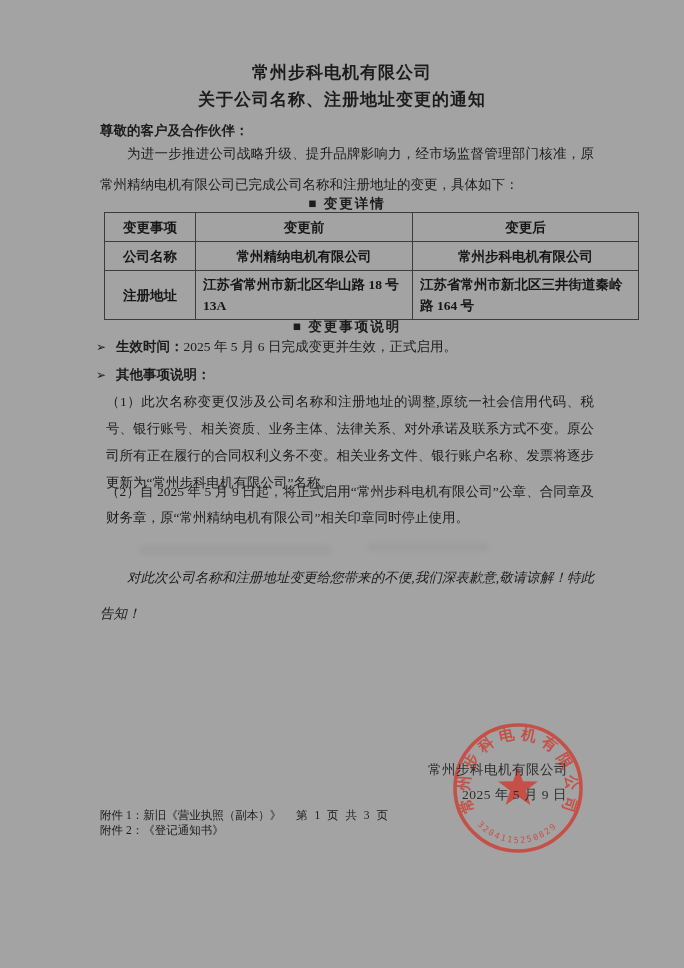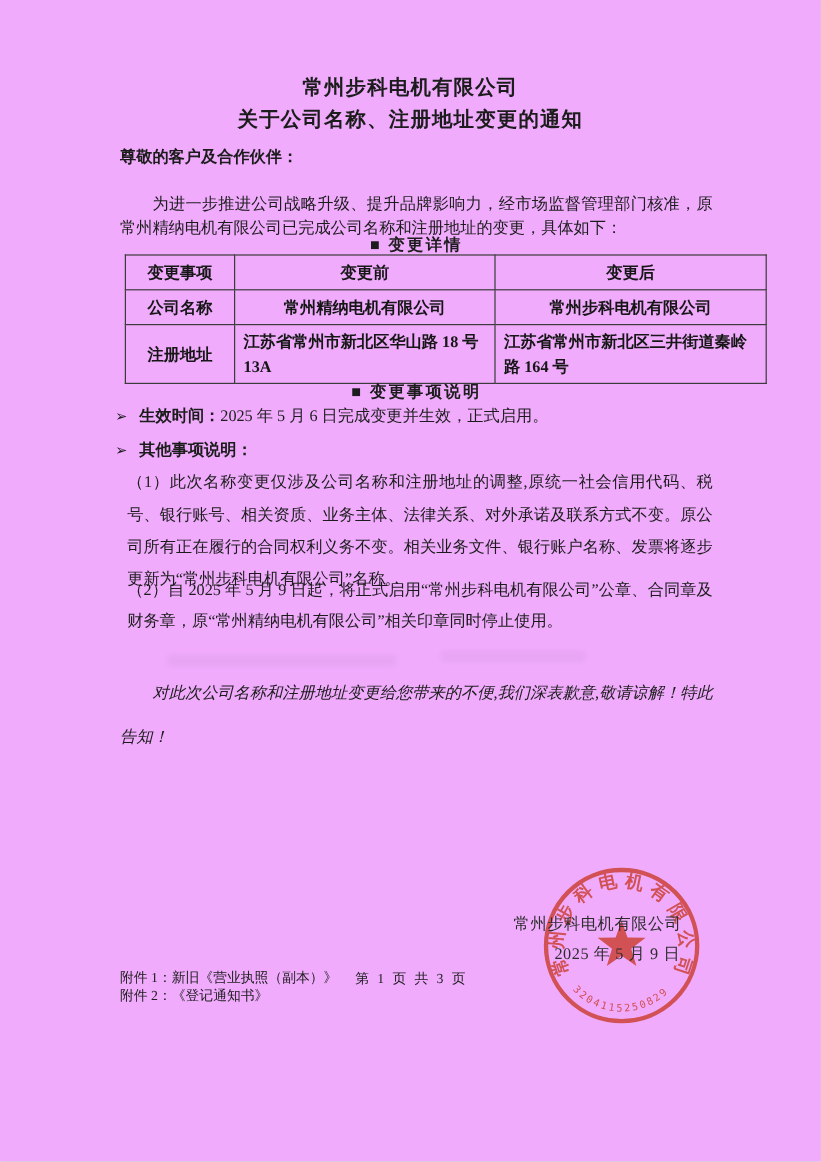--- a/index.html
+++ b/index.html
@@ -1,30 +1,30 @@
 <!DOCTYPE html>
 <html><head>
 <meta charset="utf-8">
 <style>
   html,body{margin:0;padding:0;background:#e8e8e8;}
   .page{
     position:relative;
     width:684px;height:968px;
-    background:#f0abfc;
+    background:#a3a3a3;
     font-family:"Liberation Serif","DejaVu Serif",serif;
     color:#1c1c1c;
     overflow:hidden;
     margin:0 auto;
     box-shadow:0 0 6px rgba(0,0,0,.2);
   }
   .abs{position:absolute;}
   .title{left:0;width:684px;text-align:center;font-size:17px;font-weight:bold;letter-spacing:1px;}
   .salutation{left:100px;top:122px;font-size:13.5px;font-weight:bold;}
   .body-text{font-size:13.5px;line-height:26px;text-align:justify;}
-  .intro{left:100px;top:160px;width:494px;text-indent:2em;line-height:20px;}
+  .intro{left:100px;top:138px;width:494px;text-indent:2em;line-height:31px;}
   .section-title{left:100px;width:494px;text-align:center;font-size:13.5px;font-weight:bold;letter-spacing:2px;}
   table.change-table{
     position:absolute;left:104px;top:212px;width:489px;
     border-collapse:collapse;table-layout:fixed;
     font-size:13.5px;font-weight:bold;color:#161616;padding-left:26px;
   }
   table.change-table td{
     border:1.4px solid #3b3b3b;
     padding:3px 7px;
     vertical-align:middle;

